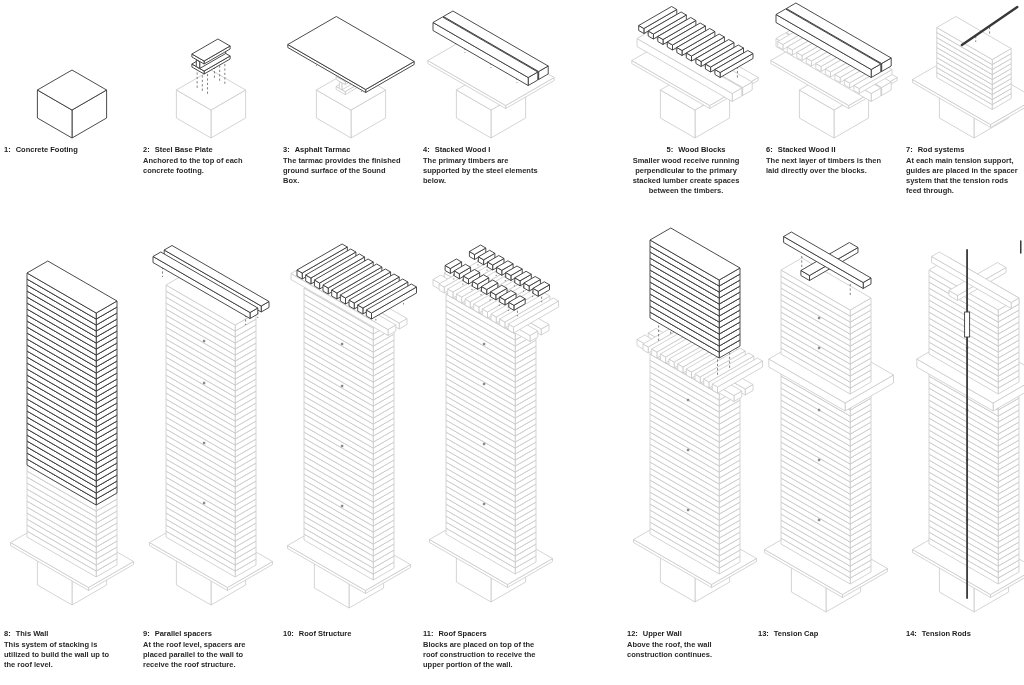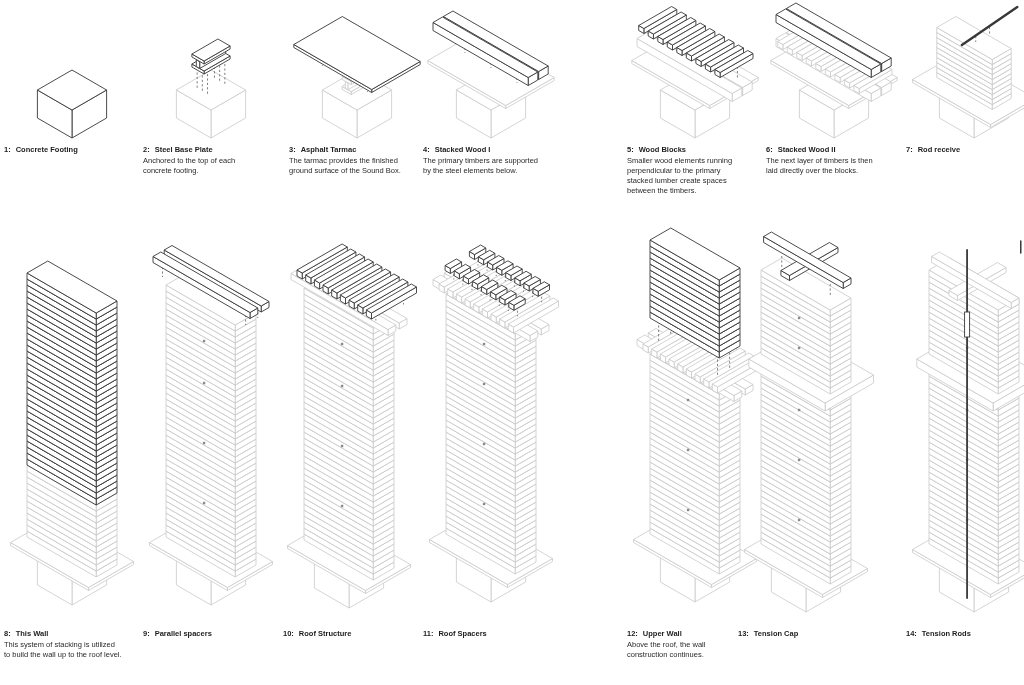--- a/index.html
+++ b/index.html
@@ -6,21 +6,21 @@
   body{
     width:1024px;height:685px;position:relative;overflow:hidden;
     background:#ffffff;
     font-family:"Liberation Sans", sans-serif;
   }
   .grid{position:absolute;left:0;top:0;width:900px;height:685px;}
   .cell{position:absolute;width:140px;}
   .cell svg{display:block;}
   .lbl{font-size:7.5px;font-weight:bold;color:#1c1c1c;line-height:1.3;margin-top:5px;padding-left:2px;white-space:nowrap;}
   .num{margin-right:5px;}
-  .desc{font-size:7.5px;font-weight:normal;color:#2a2a2a;line-height:1.34;margin-top:1px;padding-left:2px;width:118px;}
+  .desc{font-size:7.5px;font-weight:bold;color:#2a2a2a;line-height:1.34;margin-top:1px;padding-left:2px;width:118px;}
 </style>
 </head>
 <body>
 
 <div class="grid">
     <div class="cell" style="left: 2px; top: 2px;">
       <svg width="140" height="138" viewBox="0 0 140 138">
         <polygon points="104.6,88.0 104.6,116.0 70.0,136.0 70.0,108.0" fill="#ffffff" stroke="#383838" stroke-width="0.9" stroke-linejoin="round"></polygon>
         <polygon points="35.4,88.0 70.0,108.0 70.0,136.0 35.4,116.0" fill="#ffffff" stroke="#383838" stroke-width="0.9" stroke-linejoin="round"></polygon>
         <polygon points="70.0,68.0 104.6,88.0 70.0,108.0 35.4,88.0" fill="#ffffff" stroke="#383838" stroke-width="0.9" stroke-linejoin="round"></polygon>
@@ -45,21 +45,21 @@
         <polygon points="84.7,44.5 84.7,51.5 58.7,66.5 58.7,59.5" fill="#ffffff" stroke="#383838" stroke-width="0.9" stroke-linejoin="round"></polygon>
         <polygon points="55.3,57.5 58.7,59.5 58.7,66.5 55.3,64.5" fill="#ffffff" stroke="#383838" stroke-width="0.9" stroke-linejoin="round"></polygon>
         <polygon points="81.3,42.5 84.7,44.5 58.7,59.5 55.3,57.5" fill="#ffffff" stroke="#383838" stroke-width="0.9" stroke-linejoin="round"></polygon>
         <polygon points="89.1,44.0 89.1,47.0 63.1,62.0 63.1,59.0" fill="#ffffff" stroke="#383838" stroke-width="0.9" stroke-linejoin="round"></polygon>
         <polygon points="50.9,52.0 63.1,59.0 63.1,62.0 50.9,55.0" fill="#ffffff" stroke="#383838" stroke-width="0.9" stroke-linejoin="round"></polygon>
         <polygon points="76.9,37.0 89.1,44.0 63.1,59.0 50.9,52.0" fill="#ffffff" stroke="#383838" stroke-width="0.9" stroke-linejoin="round"></polygon>
       </svg>
       <div class="lbl"><span class="num">2:</span><span>Steel Base Plate</span></div>
       <div class="desc">Anchored to the top of each concrete footing.</div>
     </div>
-    <div class="cell" style="left: 287px; top: 2px;">
+    <div class="cell" style="left: 281px; top: 2px;">
       <svg width="140" height="138" viewBox="0 0 140 138">
         <polygon points="104.6,88.0 104.6,116.0 70.0,136.0 70.0,108.0" fill="#ffffff" stroke="#c9c9c9" stroke-width="0.8" stroke-linejoin="round"></polygon>
         <polygon points="35.4,88.0 70.0,108.0 70.0,136.0 35.4,116.0" fill="#ffffff" stroke="#c9c9c9" stroke-width="0.8" stroke-linejoin="round"></polygon>
         <polygon points="70.0,68.0 104.6,88.0 70.0,108.0 35.4,88.0" fill="#ffffff" stroke="#c9c9c9" stroke-width="0.8" stroke-linejoin="round"></polygon>
         <polygon points="84.9,77.6 84.9,80.6 64.2,92.6 64.2,89.6" fill="#ffffff" stroke="#c9c9c9" stroke-width="0.8" stroke-linejoin="round"></polygon>
         <polygon points="55.1,84.4 64.2,89.6 64.2,92.6 55.1,87.4" fill="#ffffff" stroke="#c9c9c9" stroke-width="0.8" stroke-linejoin="round"></polygon>
         <polygon points="75.8,72.4 84.9,77.6 64.2,89.6 55.1,84.4" fill="#ffffff" stroke="#c9c9c9" stroke-width="0.8" stroke-linejoin="round"></polygon>
         <polygon points="81.7,68.8 81.7,75.8 60.9,87.8 60.9,80.8" fill="#ffffff" stroke="#c9c9c9" stroke-width="0.8" stroke-linejoin="round"></polygon>
         <polygon points="58.3,79.3 60.9,80.8 60.9,87.8 58.3,86.3" fill="#ffffff" stroke="#c9c9c9" stroke-width="0.8" stroke-linejoin="round"></polygon>
         <polygon points="79.1,67.3 81.7,68.8 60.9,80.8 58.3,79.3" fill="#ffffff" stroke="#c9c9c9" stroke-width="0.8" stroke-linejoin="round"></polygon>
@@ -100,21 +100,21 @@
         <polygon points="127.2,64.0 127.2,72.0 117.6,77.5 117.6,69.5" fill="#ffffff" stroke="#383838" stroke-width="0.9" stroke-linejoin="round"></polygon>
         <polygon points="22.4,14.5 117.6,69.5 117.6,77.5 22.4,22.5" fill="#ffffff" stroke="#383838" stroke-width="0.9" stroke-linejoin="round"></polygon>
         <polygon points="31.9,9.0 127.2,64.0 117.6,69.5 22.4,14.5" fill="#ffffff" stroke="#383838" stroke-width="0.9" stroke-linejoin="round"></polygon>
         <polygon points="116.8,70.0 116.8,78.0 107.2,83.5 107.2,75.5" fill="#ffffff" stroke="#383838" stroke-width="0.9" stroke-linejoin="round"></polygon>
         <polygon points="12.0,20.5 107.2,75.5 107.2,83.5 12.0,28.5" fill="#ffffff" stroke="#383838" stroke-width="0.9" stroke-linejoin="round"></polygon>
         <polygon points="21.5,15.0 116.8,70.0 107.2,75.5 12.0,20.5" fill="#ffffff" stroke="#383838" stroke-width="0.9" stroke-linejoin="round"></polygon>
       </svg>
       <div class="lbl"><span class="num">4:</span><span>Stacked Wood I</span></div>
       <div class="desc">The primary timbers are supported by the steel elements below.</div>
     </div>
-    <div class="cell" style="left: 625px; top: 2px;">
+    <div class="cell" style="left: 625px; top: 2px; text-align: center;">
       <svg width="140" height="138" viewBox="0 0 140 138">
         <polygon points="104.6,88.0 104.6,116.0 70.0,136.0 70.0,108.0" fill="#ffffff" stroke="#c9c9c9" stroke-width="0.8" stroke-linejoin="round"></polygon>
         <polygon points="35.4,88.0 70.0,108.0 70.0,136.0 35.4,116.0" fill="#ffffff" stroke="#c9c9c9" stroke-width="0.8" stroke-linejoin="round"></polygon>
         <polygon points="70.0,68.0 104.6,88.0 70.0,108.0 35.4,88.0" fill="#ffffff" stroke="#c9c9c9" stroke-width="0.8" stroke-linejoin="round"></polygon>
         <polygon points="84.9,77.6 84.9,80.6 64.2,92.6 64.2,89.6" fill="#ffffff" stroke="#c9c9c9" stroke-width="0.8" stroke-linejoin="round"></polygon>
         <polygon points="55.1,84.4 64.2,89.6 64.2,92.6 55.1,87.4" fill="#ffffff" stroke="#c9c9c9" stroke-width="0.8" stroke-linejoin="round"></polygon>
         <polygon points="75.8,72.4 84.9,77.6 64.2,89.6 55.1,84.4" fill="#ffffff" stroke="#c9c9c9" stroke-width="0.8" stroke-linejoin="round"></polygon>
         <polygon points="81.7,68.8 81.7,75.8 60.9,87.8 60.9,80.8" fill="#ffffff" stroke="#c9c9c9" stroke-width="0.8" stroke-linejoin="round"></polygon>
         <polygon points="58.3,79.3 60.9,80.8 60.9,87.8 58.3,86.3" fill="#ffffff" stroke="#c9c9c9" stroke-width="0.8" stroke-linejoin="round"></polygon>
         <polygon points="79.1,67.3 81.7,68.8 60.9,80.8 58.3,79.3" fill="#ffffff" stroke="#c9c9c9" stroke-width="0.8" stroke-linejoin="round"></polygon>
@@ -161,21 +161,21 @@
         <polygon points="70.9,56.5 76.1,59.5 76.1,64.5 70.9,61.5" fill="#ffffff" stroke="#383838" stroke-width="0.9" stroke-linejoin="round"></polygon>
         <polygon points="103.8,37.5 109.0,40.5 76.1,59.5 70.9,56.5" fill="#ffffff" stroke="#383838" stroke-width="0.9" stroke-linejoin="round"></polygon>
         <polygon points="118.5,46.0 118.5,51.0 85.6,70.0 85.6,65.0" fill="#ffffff" stroke="#383838" stroke-width="0.9" stroke-linejoin="round"></polygon>
         <polygon points="80.4,62.0 85.6,65.0 85.6,70.0 80.4,67.0" fill="#ffffff" stroke="#383838" stroke-width="0.9" stroke-linejoin="round"></polygon>
         <polygon points="113.3,43.0 118.5,46.0 85.6,65.0 80.4,62.0" fill="#ffffff" stroke="#383838" stroke-width="0.9" stroke-linejoin="round"></polygon>
         <polygon points="128.0,51.5 128.0,56.5 95.1,75.5 95.1,70.5" fill="#ffffff" stroke="#383838" stroke-width="0.9" stroke-linejoin="round"></polygon>
         <polygon points="89.9,67.5 95.1,70.5 95.1,75.5 89.9,72.5" fill="#ffffff" stroke="#383838" stroke-width="0.9" stroke-linejoin="round"></polygon>
         <polygon points="122.8,48.5 128.0,51.5 95.1,70.5 89.9,67.5" fill="#ffffff" stroke="#383838" stroke-width="0.9" stroke-linejoin="round"></polygon>
       </svg>
       <div class="lbl"><span class="num">5:</span><span>Wood Blocks</span></div>
-      <div class="desc">Smaller wood elements running perpendicular to the primary stacked lumber create spaces between the timbers.</div>
+      <div class="desc">Smaller wood receive running perpendicular to the primary stacked lumber create spaces between the timbers.</div>
     </div>
     <div class="cell" style="left: 764px; top: 2px;">
       <svg width="140" height="138" viewBox="0 0 140 138">
         <polygon points="104.6,88.0 104.6,116.0 70.0,136.0 70.0,108.0" fill="#ffffff" stroke="#c9c9c9" stroke-width="0.8" stroke-linejoin="round"></polygon>
         <polygon points="35.4,88.0 70.0,108.0 70.0,136.0 35.4,116.0" fill="#ffffff" stroke="#c9c9c9" stroke-width="0.8" stroke-linejoin="round"></polygon>
         <polygon points="70.0,68.0 104.6,88.0 70.0,108.0 35.4,88.0" fill="#ffffff" stroke="#c9c9c9" stroke-width="0.8" stroke-linejoin="round"></polygon>
         <polygon points="84.9,77.6 84.9,80.6 64.2,92.6 64.2,89.6" fill="#ffffff" stroke="#c9c9c9" stroke-width="0.8" stroke-linejoin="round"></polygon>
         <polygon points="55.1,84.4 64.2,89.6 64.2,92.6 55.1,87.4" fill="#ffffff" stroke="#c9c9c9" stroke-width="0.8" stroke-linejoin="round"></polygon>
         <polygon points="75.8,72.4 84.9,77.6 64.2,89.6 55.1,84.4" fill="#ffffff" stroke="#c9c9c9" stroke-width="0.8" stroke-linejoin="round"></polygon>
         <polygon points="81.7,68.8 81.7,75.8 60.9,87.8 60.9,80.8" fill="#ffffff" stroke="#c9c9c9" stroke-width="0.8" stroke-linejoin="round"></polygon>
@@ -268,21 +268,22 @@
         <polygon points="107.2,51.5 107.2,56.5 88.2,67.5 88.2,62.5" fill="#ffffff" stroke="#c9c9c9" stroke-width="0.8" stroke-linejoin="round"></polygon>
         <polygon points="32.8,30.5 88.2,62.5 88.2,67.5 32.8,35.5" fill="#ffffff" stroke="#c9c9c9" stroke-width="0.8" stroke-linejoin="round"></polygon>
         <polygon points="51.8,19.5 107.2,51.5 88.2,62.5 32.8,30.5" fill="#ffffff" stroke="#c9c9c9" stroke-width="0.8" stroke-linejoin="round"></polygon>
         <polygon points="107.2,46.5 107.2,51.5 88.2,62.5 88.2,57.5" fill="#ffffff" stroke="#c9c9c9" stroke-width="0.8" stroke-linejoin="round"></polygon>
         <polygon points="32.8,25.5 88.2,57.5 88.2,62.5 32.8,30.5" fill="#ffffff" stroke="#c9c9c9" stroke-width="0.8" stroke-linejoin="round"></polygon>
         <polygon points="51.8,14.5 107.2,46.5 88.2,57.5 32.8,25.5" fill="#ffffff" stroke="#c9c9c9" stroke-width="0.8" stroke-linejoin="round"></polygon>
         <line x1="85.588" y1="25" x2="85.588" y2="32" stroke="#5f5f5f" stroke-width="0.8" stroke-dasharray="2.2 2.2"></line>
         <line x1="71.732" y1="34" x2="71.732" y2="40" stroke="#5f5f5f" stroke-width="0.8" stroke-dasharray="2.2 2.2"></line>
         <line x1="57.876" y1="43" x2="113.3" y2="5" stroke="#383838" stroke-width="2.4" stroke-linecap="round"></line>
       </svg>
-      <div class="lbl"><span class="num">7:</span><span>Rod receive</span></div>
+      <div class="lbl"><span class="num">7:</span><span>Rod systems</span></div>
+      <div class="desc">At each main tension support, guides are placed in the spacer system that the tension rods feed through.</div>
     </div>
     <div class="cell" style="left: 2px; top: 220px;">
       <svg width="140" height="404" viewBox="0 0 140 404">
         <polygon points="104.6,335.0 104.6,365.0 70.0,385.0 70.0,355.0" fill="#ffffff" stroke="#c9c9c9" stroke-width="0.8" stroke-linejoin="round"></polygon>
         <polygon points="35.4,335.0 70.0,355.0 70.0,385.0 35.4,365.0" fill="#ffffff" stroke="#c9c9c9" stroke-width="0.8" stroke-linejoin="round"></polygon>
         <polygon points="70.0,315.0 104.6,335.0 70.0,355.0 35.4,335.0" fill="#ffffff" stroke="#c9c9c9" stroke-width="0.8" stroke-linejoin="round"></polygon>
         <polygon points="131.5,341.5 131.5,344.5 86.5,370.5 86.5,367.5" fill="#ffffff" stroke="#c9c9c9" stroke-width="0.8" stroke-linejoin="round"></polygon>
         <polygon points="8.5,322.5 86.5,367.5 86.5,370.5 8.5,325.5" fill="#ffffff" stroke="#c9c9c9" stroke-width="0.8" stroke-linejoin="round"></polygon>
         <polygon points="53.5,296.5 131.5,341.5 86.5,367.5 8.5,322.5" fill="#ffffff" stroke="#c9c9c9" stroke-width="0.8" stroke-linejoin="round"></polygon>
         <polygon points="115.0,339.0 115.0,345.0 94.2,357.0 94.2,351.0" fill="#ffffff" stroke="#c9c9c9" stroke-width="0.8" stroke-linejoin="round"></polygon>
@@ -564,20 +565,21 @@
         <line x1="116.76400000000001" y1="88" x2="116.76400000000001" y2="98" stroke="#5f5f5f" stroke-width="0.8" stroke-dasharray="2.2 2.2"></line>
         <line x1="104.64" y1="95" x2="104.64" y2="105" stroke="#5f5f5f" stroke-width="0.8" stroke-dasharray="2.2 2.2"></line>
         <polygon points="128.0,81.5 128.0,87.5 120.2,92.0 120.2,86.0" fill="#ffffff" stroke="#383838" stroke-width="0.9" stroke-linejoin="round"></polygon>
         <polygon points="23.2,30.0 120.2,86.0 120.2,92.0 23.2,36.0" fill="#ffffff" stroke="#383838" stroke-width="0.9" stroke-linejoin="round"></polygon>
         <polygon points="31.0,25.5 128.0,81.5 120.2,86.0 23.2,30.0" fill="#ffffff" stroke="#383838" stroke-width="0.9" stroke-linejoin="round"></polygon>
         <polygon points="116.8,88.0 116.8,94.0 109.0,98.5 109.0,92.5" fill="#ffffff" stroke="#383838" stroke-width="0.9" stroke-linejoin="round"></polygon>
         <polygon points="12.0,36.5 109.0,92.5 109.0,98.5 12.0,42.5" fill="#ffffff" stroke="#383838" stroke-width="0.9" stroke-linejoin="round"></polygon>
         <polygon points="19.8,32.0 116.8,88.0 109.0,92.5 12.0,36.5" fill="#ffffff" stroke="#383838" stroke-width="0.9" stroke-linejoin="round"></polygon>
       </svg>
       <div class="lbl"><span class="num">9:</span><span>Parallel spacers</span></div>
+      <div class="desc">At the roof level, spacers are placed parallel to the wall to receive the roof structure.</div>
     </div>
     <div class="cell" style="left: 281px; top: 220px;">
       <svg width="140" height="404" viewBox="0 0 140 404">
         <polygon points="102.6,338.0 102.6,368.0 68.0,388.0 68.0,358.0" fill="#ffffff" stroke="#c9c9c9" stroke-width="0.8" stroke-linejoin="round"></polygon>
         <polygon points="33.4,338.0 68.0,358.0 68.0,388.0 33.4,368.0" fill="#ffffff" stroke="#c9c9c9" stroke-width="0.8" stroke-linejoin="round"></polygon>
         <polygon points="68.0,318.0 102.6,338.0 68.0,358.0 33.4,338.0" fill="#ffffff" stroke="#c9c9c9" stroke-width="0.8" stroke-linejoin="round"></polygon>
         <polygon points="129.5,344.5 129.5,347.5 84.5,373.5 84.5,370.5" fill="#ffffff" stroke="#c9c9c9" stroke-width="0.8" stroke-linejoin="round"></polygon>
         <polygon points="6.5,325.5 84.5,370.5 84.5,373.5 6.5,328.5" fill="#ffffff" stroke="#c9c9c9" stroke-width="0.8" stroke-linejoin="round"></polygon>
         <polygon points="51.5,299.5 129.5,344.5 84.5,370.5 6.5,325.5" fill="#ffffff" stroke="#c9c9c9" stroke-width="0.8" stroke-linejoin="round"></polygon>
         <polygon points="113.0,342.0 113.0,348.0 92.2,360.0 92.2,354.0" fill="#ffffff" stroke="#c9c9c9" stroke-width="0.8" stroke-linejoin="round"></polygon>
@@ -988,20 +990,21 @@
         <polygon points="78.7,77.0 83.9,80.0 83.9,85.0 78.7,82.0" fill="#ffffff" stroke="#383838" stroke-width="0.9" stroke-linejoin="round"></polygon>
         <polygon points="89.9,70.5 95.1,73.5 83.9,80.0 78.7,77.0" fill="#ffffff" stroke="#383838" stroke-width="0.9" stroke-linejoin="round"></polygon>
         <polygon points="128.5,64.8 128.5,69.8 117.2,76.3 117.2,71.3" fill="#ffffff" stroke="#383838" stroke-width="0.9" stroke-linejoin="round"></polygon>
         <polygon points="112.0,68.3 117.2,71.3 117.2,76.3 112.0,73.3" fill="#ffffff" stroke="#383838" stroke-width="0.9" stroke-linejoin="round"></polygon>
         <polygon points="123.3,61.8 128.5,64.8 117.2,71.3 112.0,68.3" fill="#ffffff" stroke="#383838" stroke-width="0.9" stroke-linejoin="round"></polygon>
         <polygon points="104.2,78.8 104.2,83.8 92.9,90.3 92.9,85.3" fill="#ffffff" stroke="#383838" stroke-width="0.9" stroke-linejoin="round"></polygon>
         <polygon points="87.8,82.3 92.9,85.3 92.9,90.3 87.8,87.3" fill="#ffffff" stroke="#383838" stroke-width="0.9" stroke-linejoin="round"></polygon>
         <polygon points="99.0,75.8 104.2,78.8 92.9,85.3 87.8,82.3" fill="#ffffff" stroke="#383838" stroke-width="0.9" stroke-linejoin="round"></polygon>
       </svg>
       <div class="lbl"><span class="num">11:</span><span>Roof Spacers</span></div>
+      <div class="desc">Blocks are placed on top of the roof construction to receive the upper portion of the wall.</div>
     </div>
     <div class="cell" style="left: 625px; top: 220px;">
       <svg width="140" height="404" viewBox="0 0 140 404">
         <polygon points="104.6,332.0 104.6,362.0 70.0,382.0 70.0,352.0" fill="#ffffff" stroke="#c9c9c9" stroke-width="0.8" stroke-linejoin="round"></polygon>
         <polygon points="35.4,332.0 70.0,352.0 70.0,382.0 35.4,362.0" fill="#ffffff" stroke="#c9c9c9" stroke-width="0.8" stroke-linejoin="round"></polygon>
         <polygon points="70.0,312.0 104.6,332.0 70.0,352.0 35.4,332.0" fill="#ffffff" stroke="#c9c9c9" stroke-width="0.8" stroke-linejoin="round"></polygon>
         <polygon points="131.5,338.5 131.5,341.5 86.5,367.5 86.5,364.5" fill="#ffffff" stroke="#c9c9c9" stroke-width="0.8" stroke-linejoin="round"></polygon>
         <polygon points="8.5,319.5 86.5,364.5 86.5,367.5 8.5,322.5" fill="#ffffff" stroke="#c9c9c9" stroke-width="0.8" stroke-linejoin="round"></polygon>
         <polygon points="53.5,293.5 131.5,338.5 86.5,364.5 8.5,319.5" fill="#ffffff" stroke="#c9c9c9" stroke-width="0.8" stroke-linejoin="round"></polygon>
         <polygon points="115.0,336.0 115.0,342.0 94.2,354.0 94.2,348.0" fill="#ffffff" stroke="#c9c9c9" stroke-width="0.8" stroke-linejoin="round"></polygon>
@@ -1170,21 +1173,21 @@
         <polygon points="115.0,54.0 115.0,60.0 94.2,72.0 94.2,66.0" fill="#ffffff" stroke="#383838" stroke-width="0.9" stroke-linejoin="round"></polygon>
         <polygon points="25.0,26.0 94.2,66.0 94.2,72.0 25.0,32.0" fill="#ffffff" stroke="#383838" stroke-width="0.9" stroke-linejoin="round"></polygon>
         <polygon points="45.8,14.0 115.0,54.0 94.2,66.0 25.0,26.0" fill="#ffffff" stroke="#383838" stroke-width="0.9" stroke-linejoin="round"></polygon>
         <polygon points="115.0,48.0 115.0,54.0 94.2,66.0 94.2,60.0" fill="#ffffff" stroke="#383838" stroke-width="0.9" stroke-linejoin="round"></polygon>
         <polygon points="25.0,20.0 94.2,60.0 94.2,66.0 25.0,26.0" fill="#ffffff" stroke="#383838" stroke-width="0.9" stroke-linejoin="round"></polygon>
         <polygon points="45.8,8.0 115.0,48.0 94.2,60.0 25.0,20.0" fill="#ffffff" stroke="#383838" stroke-width="0.9" stroke-linejoin="round"></polygon>
       </svg>
       <div class="lbl"><span class="num">12:</span><span>Upper Wall</span></div>
       <div class="desc">Above the roof, the wall construction continues.</div>
     </div>
-    <div class="cell" style="left: 736px; top: 220px;">
+    <div class="cell" style="left: 756px; top: 220px;">
       <svg width="140" height="404" viewBox="0 0 140 404">
         <polygon points="104.6,342.0 104.6,372.0 70.0,392.0 70.0,362.0" fill="#ffffff" stroke="#c9c9c9" stroke-width="0.8" stroke-linejoin="round"></polygon>
         <polygon points="35.4,342.0 70.0,362.0 70.0,392.0 35.4,372.0" fill="#ffffff" stroke="#c9c9c9" stroke-width="0.8" stroke-linejoin="round"></polygon>
         <polygon points="70.0,322.0 104.6,342.0 70.0,362.0 35.4,342.0" fill="#ffffff" stroke="#c9c9c9" stroke-width="0.8" stroke-linejoin="round"></polygon>
         <polygon points="131.5,348.5 131.5,351.5 86.5,377.5 86.5,374.5" fill="#ffffff" stroke="#c9c9c9" stroke-width="0.8" stroke-linejoin="round"></polygon>
         <polygon points="8.5,329.5 86.5,374.5 86.5,377.5 8.5,332.5" fill="#ffffff" stroke="#c9c9c9" stroke-width="0.8" stroke-linejoin="round"></polygon>
         <polygon points="53.5,303.5 131.5,348.5 86.5,374.5 8.5,329.5" fill="#ffffff" stroke="#c9c9c9" stroke-width="0.8" stroke-linejoin="round"></polygon>
         <polygon points="115.0,346.0 115.0,352.0 94.2,364.0 94.2,358.0" fill="#ffffff" stroke="#c9c9c9" stroke-width="0.8" stroke-linejoin="round"></polygon>
         <polygon points="25.0,318.0 94.2,358.0 94.2,364.0 25.0,324.0" fill="#ffffff" stroke="#c9c9c9" stroke-width="0.8" stroke-linejoin="round"></polygon>
         <polygon points="45.8,306.0 115.0,346.0 94.2,358.0 25.0,318.0" fill="#ffffff" stroke="#c9c9c9" stroke-width="0.8" stroke-linejoin="round"></polygon>

